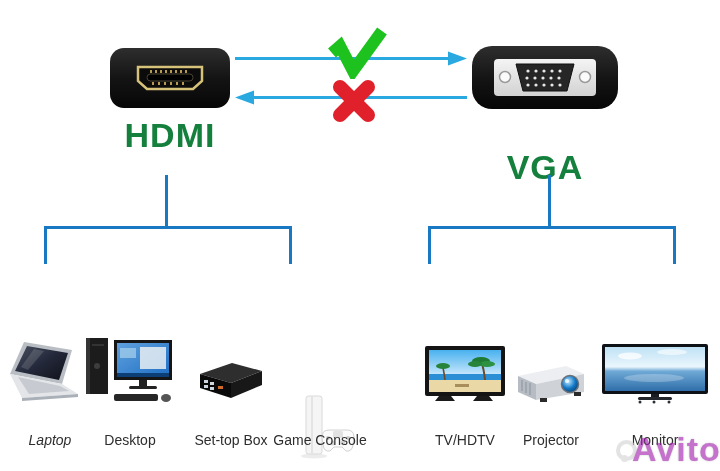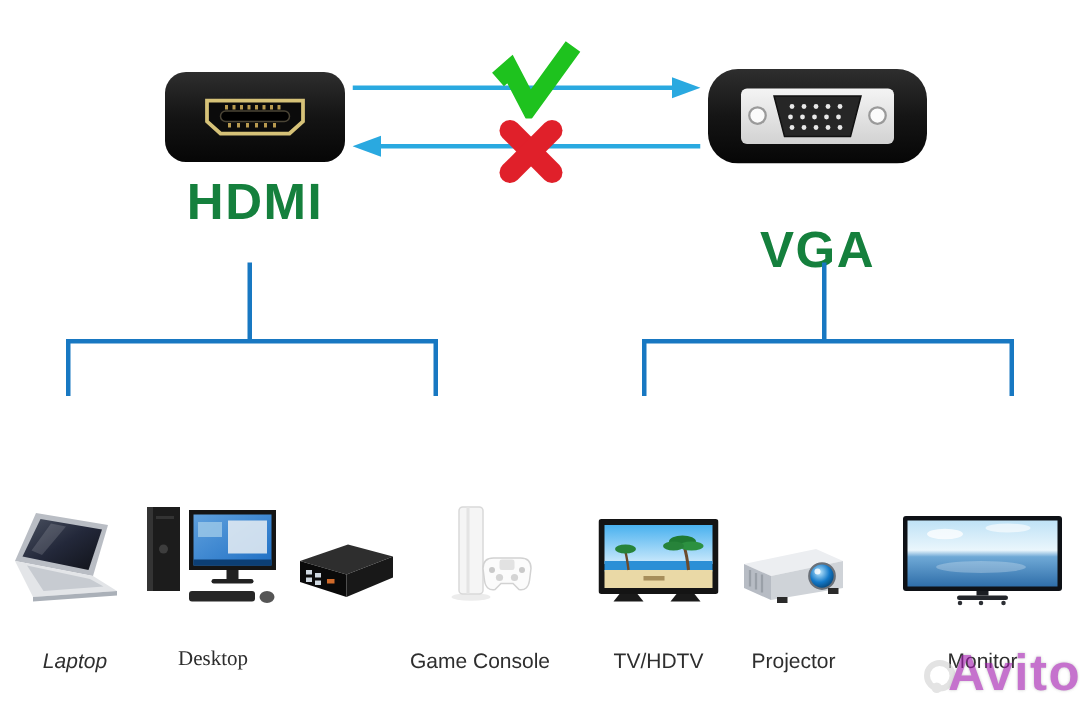--- a/index.html
+++ b/index.html
@@ -151,21 +151,21 @@
         <polygon points="19,6 60,13 51,40 7,31" fill="url(#lapscr)"></polygon>
         <polygon points="26,9 36,11 20,30 13,27" fill="#ffffff" opacity="0.14"></polygon>
         <polygon points="2,34 54,44 70,54 14,58" fill="#e3e5e8"></polygon>
         <polygon points="10,37 52,46 61,51 21,54" fill="#c7cbd1"></polygon>
         <polygon points="14,58 70,54 70,57 14,61" fill="#aab0b8"></polygon>
       </svg>
     </div>
     <div class="device-label">Laptop</div>
   </div>
 
-  <div class="device" style="left:95px;width:94px;font-family:Liberation Serif, serif;">
+  <div class="device" style="left:83px;width:94px;">
     <div class="device-icon">
       <svg width="92" height="70" viewBox="0 0 92 70">
         <defs>
           <linearGradient id="deskscr" x1="0" y1="0" x2="1" y2="1">
             <stop offset="0" stop-color="#5fa0dd"></stop>
               <stop offset="1" stop-color="#1e6fc4"></stop>
           </linearGradient>
         </defs>
         <rect x="2" y="2" width="22" height="56" fill="#1c1c1c"></rect>
         <rect x="2" y="2" width="4" height="56" fill="#343434"></rect>
@@ -191,42 +191,43 @@
         <polygon points="4,16 36,5 66,13 35,25" fill="#2e2e2e"></polygon>
         <polygon points="4,16 35,25 35,40 4,30" fill="#0a0a0a"></polygon>
         <polygon points="35,25 66,13 66,27 35,40" fill="#181818"></polygon>
         <rect x="8" y="22" width="4" height="3" fill="#cfd8e0"></rect>
         <rect x="14" y="24" width="4" height="3" fill="#cfd8e0"></rect>
         <rect x="8" y="27" width="4" height="3" fill="#cfd8e0"></rect>
         <rect x="14" y="29" width="4" height="3" fill="#cfd8e0"></rect>
         <rect x="22" y="28" width="5" height="3" fill="#d06a2a"></rect>
       </svg>
     </div>
-  </div>
-
-  <div class="device" style="left:272px;width:96px;">
+    <div class="device-label">Set-top Box</div>
+  </div>
+
+  <div class="device" style="left:272px;width:96px;justify-content:flex-end;">
     <div class="device-icon">
       <svg width="76" height="70" viewBox="0 0 76 70">
         <ellipse cx="32" cy="62" rx="13" ry="2.5" fill="#ececec"></ellipse>
         <rect x="24" y="2" width="16" height="58" rx="2.5" fill="#f5f5f5" stroke="#d9d9d9"></rect>
         <rect x="29" y="2" width="2" height="58" fill="#e4e4e4"></rect>
         <g transform="translate(38,34)">
           <path d="M2 9 Q2 2 9 2 L27 2 Q34 2 34 9 L33 17 Q32 24 26 23 L22 19 L14 19 L10 23 Q4 24 3 17 Z" fill="#fbfbfb" stroke="#d2d2d2"></path>
           <rect x="13" y="3" width="10" height="7" rx="1.5" fill="#e2e2e2"></rect>
           <circle cx="8" cy="10" r="2" fill="#c9c9c9"></circle>
           <circle cx="28" cy="10" r="2" fill="#c9c9c9"></circle>
           <circle cx="13" cy="15" r="2.4" fill="#d4d4d4"></circle>
           <circle cx="23" cy="15" r="2.4" fill="#d4d4d4"></circle>
         </g>
       </svg>
     </div>
     <div class="device-label">Game Console</div>
   </div>
 
-  <div class="device" style="left:394px;width:90px;">
+  <div class="device" style="left:420px;width:90px;">
     <div class="device-icon">
       <svg width="80" height="60" viewBox="0 0 80 60">
         <defs>
           <linearGradient id="tvsky" x1="0" y1="0" x2="0" y2="1">
             <stop offset="0" stop-color="#49b1ef"></stop>
               <stop offset="1" stop-color="#cdeafc"></stop>
           </linearGradient>
         </defs>
         <rect x="0" y="0" width="80" height="50" rx="2" fill="#141414"></rect>
         <rect x="4" y="4" width="72" height="26" fill="url(#tvsky)"></rect>
@@ -239,21 +240,21 @@
         <path d="M20 34 Q19 26 18 22" stroke="#6b4a2b" stroke-width="1.6" fill="none"></path>
         <ellipse cx="18" cy="20" rx="7" ry="3" fill="#27833a"></ellipse>
         <rect x="30" y="38" width="14" height="3" fill="#8a6d3b" opacity="0.7"></rect>
         <polygon points="14,50 26,50 30,55 10,55" fill="#1a1a1a"></polygon>
         <polygon points="52,50 64,50 68,55 48,55" fill="#1a1a1a"></polygon>
       </svg>
     </div>
     <div class="device-label">TV/HDTV</div>
   </div>
 
-  <div class="device" style="left:484px;width:90px;">
+  <div class="device" style="left:506px;width:90px;">
     <div class="device-icon">
       <svg width="70" height="48" viewBox="0 0 70 48">
         <defs>
           <radialGradient id="lensgrad" cx="0.4" cy="0.35" r="0.8">
             <stop offset="0" stop-color="#bfe9ff"></stop>
               <stop offset="0.5" stop-color="#1278c8"></stop>
               <stop offset="1" stop-color="#052c4e"></stop>
           </radialGradient>
         </defs>
         <polygon points="2,18 50,8 68,16 20,26" fill="#eceef1"></polygon>

